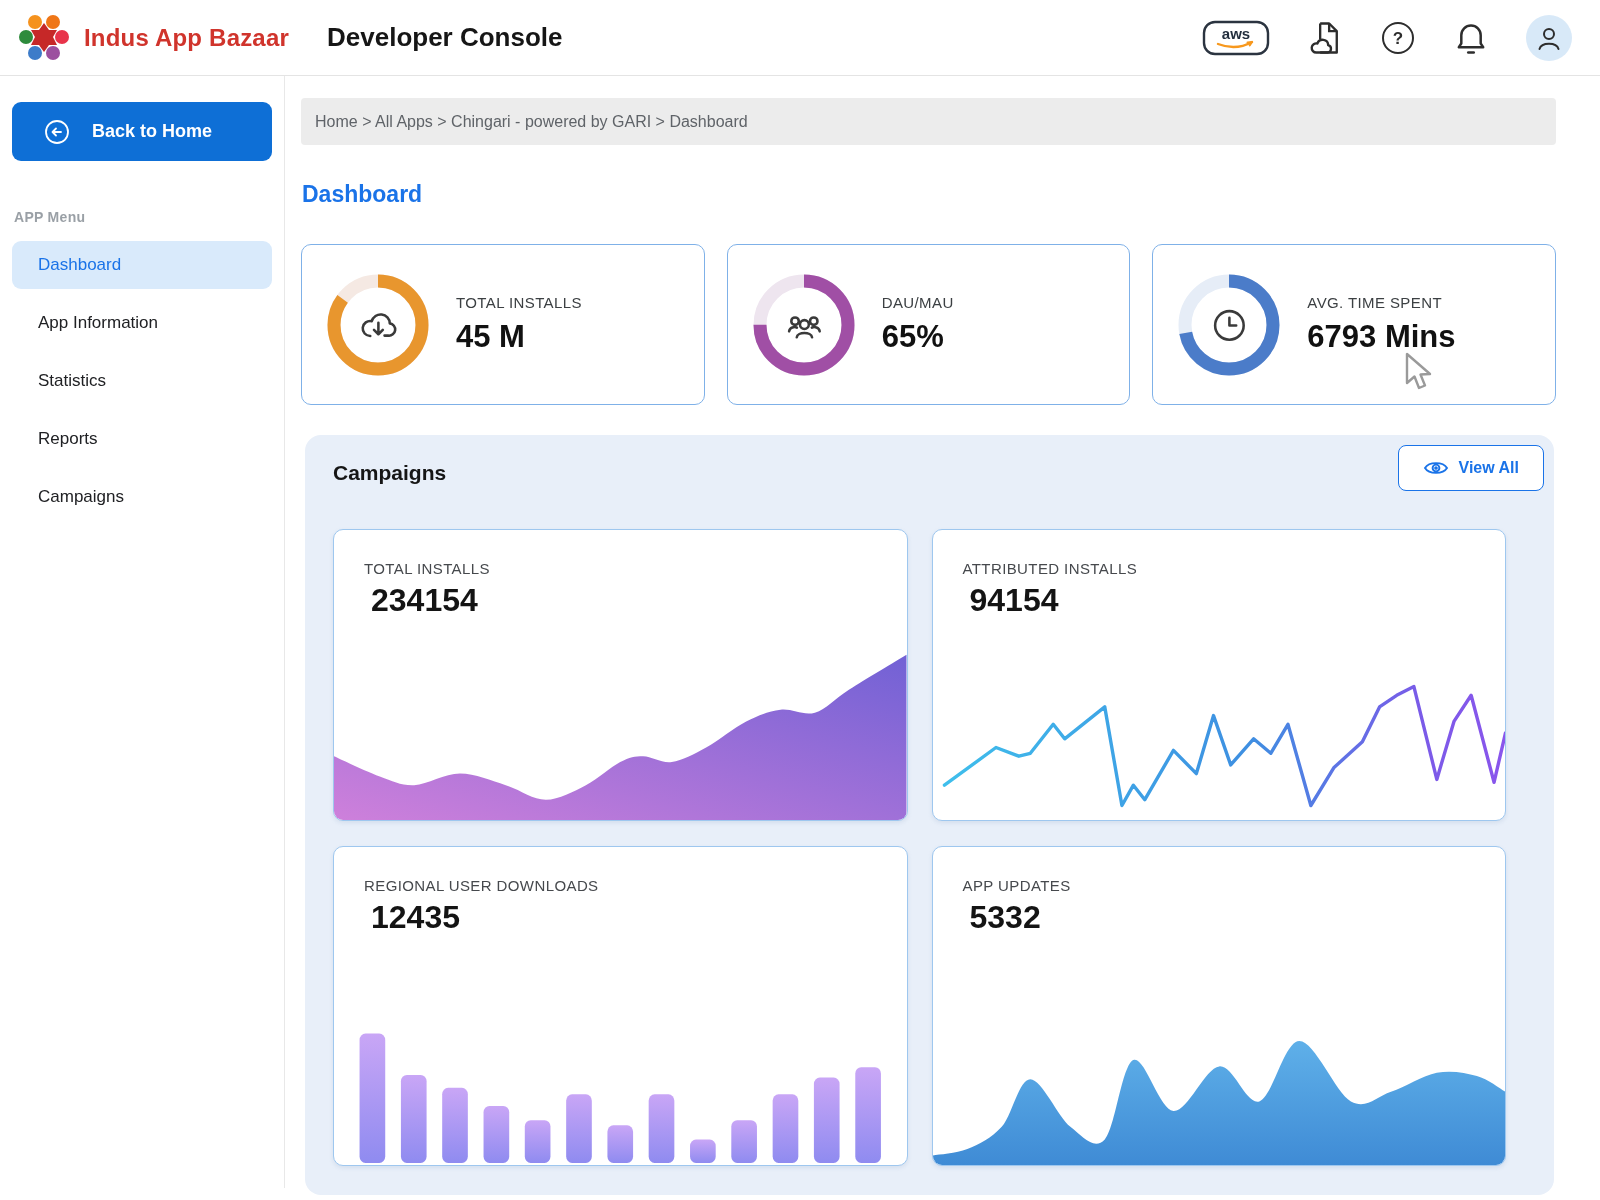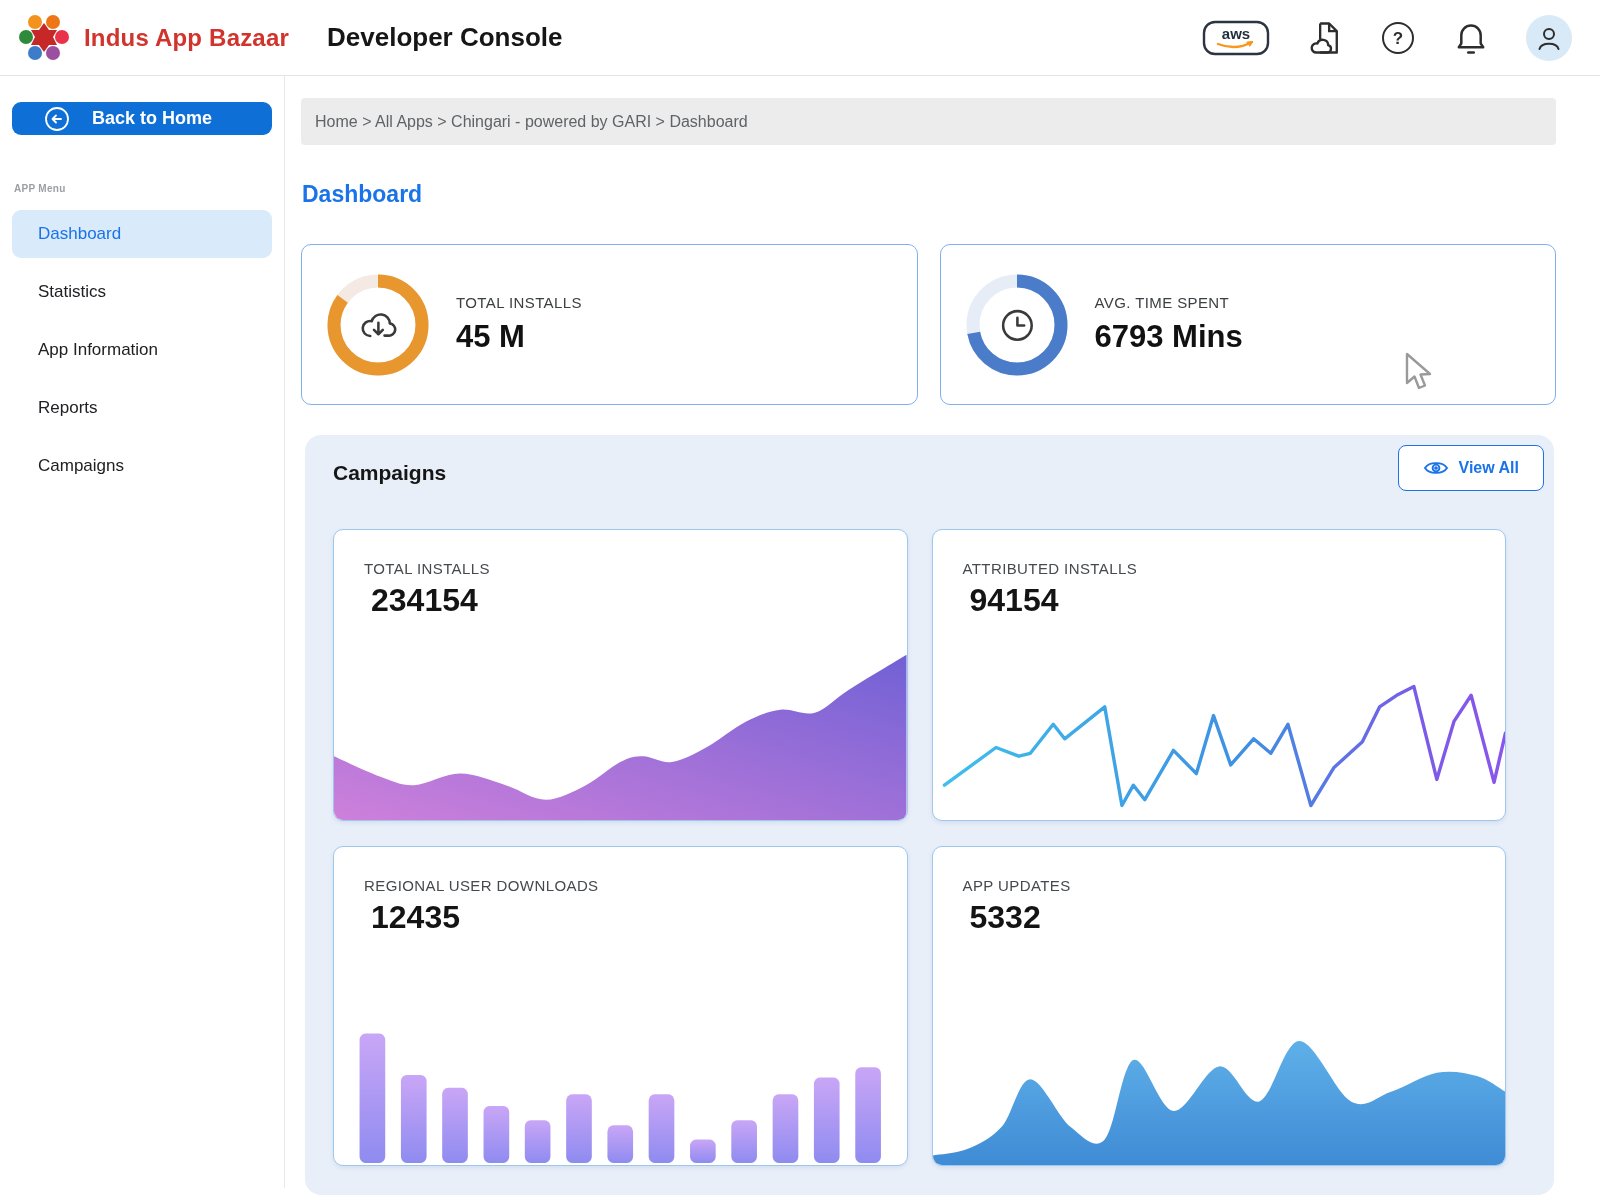--- a/index.html
+++ b/index.html
@@ -14,22 +14,22 @@
   .header-right { margin-left:auto; display:flex; align-items:center; gap:38px; }
   .hicon { background:none; border:none; cursor:pointer; display:flex; align-items:center; justify-content:flex-start; }
   .avatar { width:46px; height:46px; border-radius:50%; background:#d8e9f8; display:flex; align-items:center; justify-content:center; }
 
   
   .page-body { display:flex; height:1112px; }
   .sidebar { width:285px; border-right:1px solid #e8e8e8; padding:26px 12px 0 12px; flex-shrink:0; background:#fff; }
   .main { flex:1; padding:22px 44px 7px 16px; position:relative; }
 
   
-  .back-btn { width:100%; height:33px; background:#0e6fd6; border:none; border-radius:9px; color:#fff; font-size:18px; font-weight:bold; display:flex; align-items:center; gap:22px; padding-left:32px; cursor:pointer; font-family:inherit; }
-  .menu-label { margin:48px 0 16px 2px; color:#9aa0a6; font-size:10px; font-weight:bold; letter-spacing:.3px; }
+  .back-btn { width:100%; height:59px; background:#0e6fd6; border:none; border-radius:9px; color:#fff; font-size:18px; font-weight:bold; display:flex; align-items:center; gap:22px; padding-left:32px; cursor:pointer; font-family:inherit; }
+  .menu-label { margin:48px 0 16px 2px; color:#9aa0a6; font-size:14px; font-weight:bold; letter-spacing:.3px; }
   .menu-item { height:48px; display:flex; align-items:center; padding-left:26px; font-size:17px; color:#202124; border-radius:9px; margin-bottom:10px; cursor:pointer; }
   .menu-item.active { background:#d9eafb; color:#1a73e8; }
 
   
   .breadcrumb { height:47px; background:#ececec; border-radius:4px; display:flex; align-items:center; padding-left:14px; font-size:16px; color:#5f6368; }
   .page-title { margin:36px 0 0 1px; color:#1a73e8; font-size:23px; font-weight:bold; }
 
   
   .kpi-row { display:flex; gap:22px; margin-top:36px; }
   .kpi-card { flex:1; height:161px; border:1.6px solid #7fb1e8; border-radius:10px; background:#fff; display:flex; align-items:center; padding:0 20px 0 24px; gap:26px; }
@@ -116,24 +116,24 @@
         <circle cx="13" cy="13" r="11"></circle>
         <path d="M17 13 H9 M12 9.5 L8.5 13 L12 16.5" stroke-linecap="round" stroke-linejoin="round"></path>
       </svg>
       <span>Back to Home</span>
     </button>
     <div class="menu-label">APP Menu</div>
     <div class="menu-item active">
         <span>Dashboard</span>
       </div>
     <div class="menu-item">
+        <span>App Information</span>
+      </div>
+    <div class="menu-item">
         <span>Statistics</span>
-      </div>
-    <div class="menu-item">
-        <span>App Information</span>
       </div>
     <div class="menu-item">
         <span>Reports</span>
       </div>
     <div class="menu-item">
         <span>Campaigns</span>
       </div>
   </aside>
 
   <main class="main">
@@ -153,20 +153,36 @@
                 <path d="M12 10.5 v6.5 M9.4 14.6 L12 17.2 L14.6 14.6"></path>
               </g>
             </svg></div>
         <div class="kpi-text">
           <span class="kpi-label">TOTAL INSTALLS</span>
           <span class="kpi-value">45 M</span>
         </div>
       </div>
       <div class="kpi-card">
         <div class="kpi-ring"><svg width="104" height="104" viewBox="0 0 104 104">
+              <circle cx="52" cy="52" r="44" fill="none" stroke="#EEE5EF" stroke-width="13"></circle>
+              <circle cx="52" cy="52" r="44" fill="none" stroke="#A04FA5" stroke-width="13" stroke-dasharray="207.34511513692632 69.11503837897544" transform="rotate(-90 52 52)"></circle>
+              <g transform="translate(32,32) scale(1.7)" fill="none" stroke="#3a3a3a" stroke-width="1.5" stroke-linecap="round" stroke-linejoin="round">
+                <circle cx="6.5" cy="9.5" r="2.2"></circle>
+                <circle cx="17.5" cy="9.5" r="2.2"></circle>
+                <circle cx="12" cy="11.5" r="2.6"></circle>
+                <path d="M7.5 19 c.4-3.4 8.6-3.4 9 0 M3 15.5 c.3-2.3 3.2-3 4.6-2.2 M21 15.5 c-.3-2.3-3.2-3-4.6-2.2"></path>
+              </g>
+            </svg></div>
+        <div class="kpi-text">
+          <span class="kpi-label">DAU/MAU</span>
+          <span class="kpi-value">65%</span>
+        </div>
+      </div>
+      <div class="kpi-card">
+        <div class="kpi-ring"><svg width="104" height="104" viewBox="0 0 104 104">
               <circle cx="52" cy="52" r="44" fill="none" stroke="#E6EDF7" stroke-width="13"></circle>
               <circle cx="52" cy="52" r="44" fill="none" stroke="#4B7CC9" stroke-width="13" stroke-dasharray="199.05131053144927 77.40884298445249" transform="rotate(-90 52 52)"></circle>
               <g transform="translate(32,32) scale(1.7)" fill="none" stroke="#3a3a3a" stroke-width="1.5" stroke-linecap="round" stroke-linejoin="round">
                 <circle cx="12" cy="12" r="8.4"></circle>
                 <path d="M12 7.5 V12 H16"></path>
               </g>
             </svg></div>
         <div class="kpi-text">
           <span class="kpi-label">AVG. TIME SPENT</span>
           <span class="kpi-value">6793 Mins</span>

